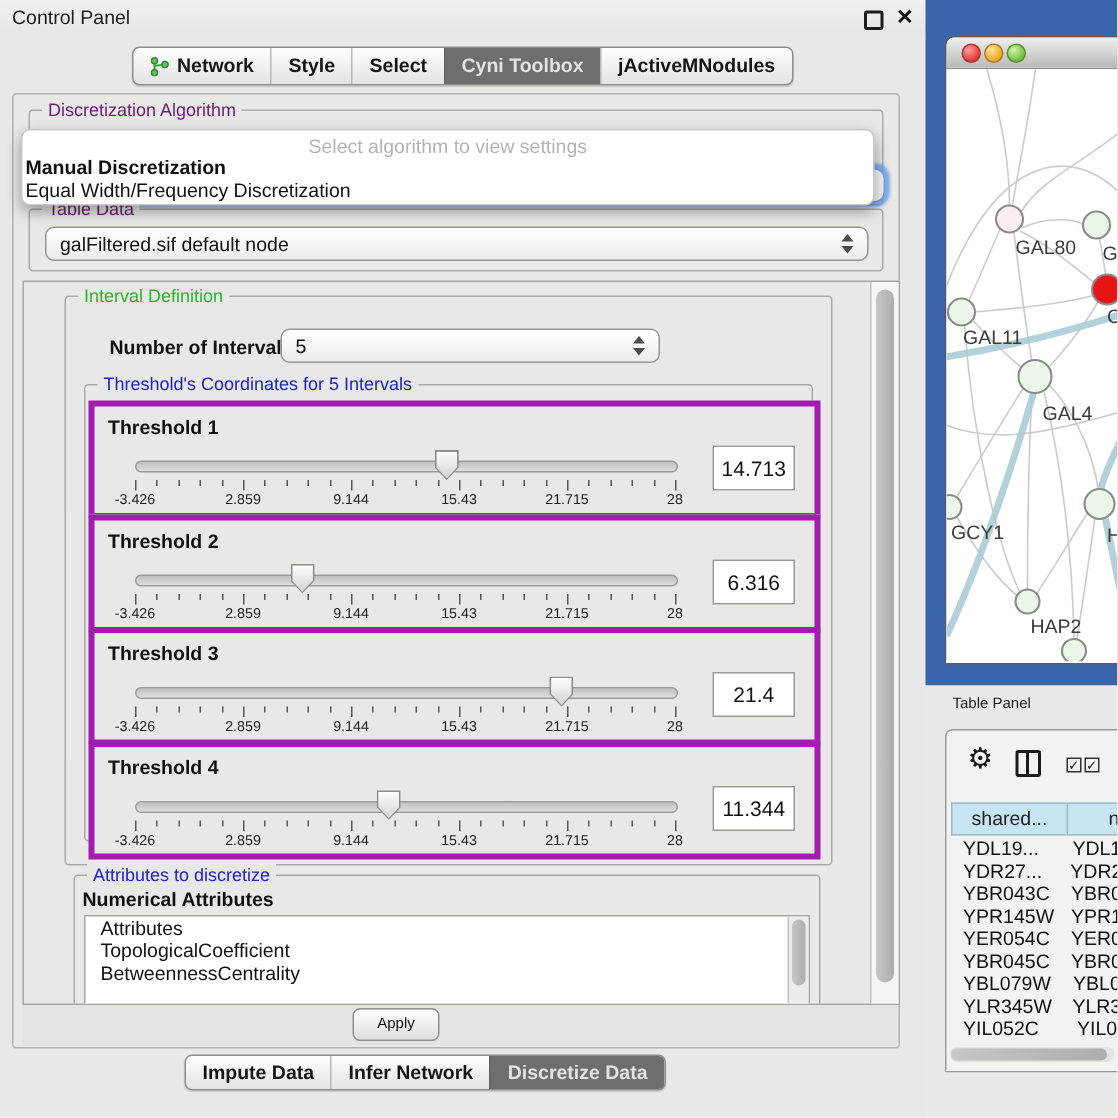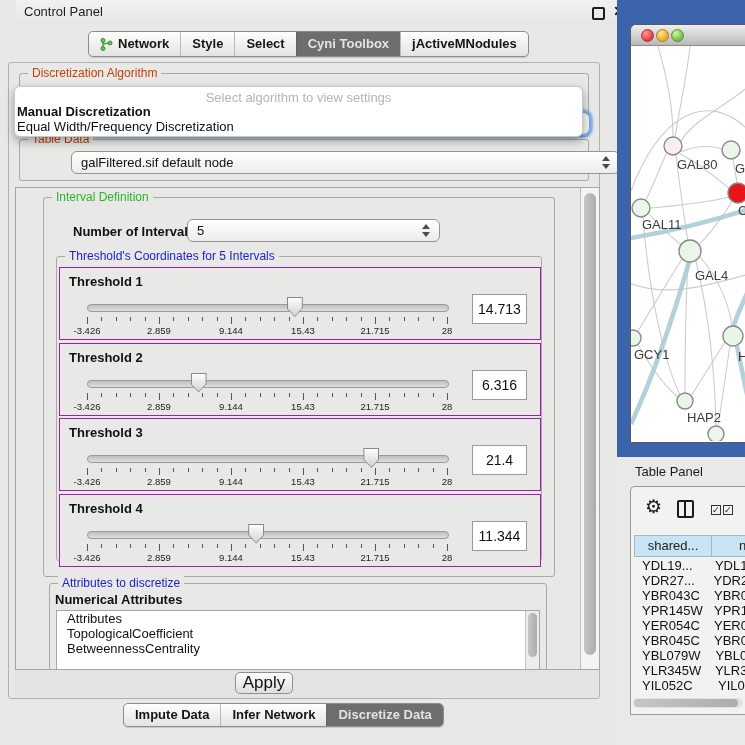--- a/index.html
+++ b/index.html
@@ -1,67 +1,67 @@
 <!DOCTYPE html>
 <html><head>
 <meta charset="utf-8">
 <style>
   html,body{margin:0;padding:0;background:#fff;}
   .app{position:relative;width:745px;height:745px;overflow:hidden;
        font-family:"Liberation Sans",sans-serif;background:#e8e8e6;-webkit-font-smoothing:antialiased;}
   
   .control-panel{position:absolute;left:0;top:0;width:617px;height:745px;background:#e8e8e6;}
-  .titlebar{position:absolute;left:16px;top:0;width:100%;height:24px;background:linear-gradient(#f1f1ef,#e6e6e4);}
+  .titlebar{position:absolute;left:0;top:0;width:100%;height:24px;background:linear-gradient(#f1f1ef,#e6e6e4);}
   .titlebar .title{position:absolute;left:8px;top:4px;font-size:13px;color:#1c1c1c;}
   .float-btn{position:absolute;right:28px;top:7px;width:9px;height:9px;border:2px solid #1c1c1c;border-radius:2px;}
   .close-btn{position:absolute;right:8px;top:3px;font-size:14px;font-weight:bold;color:#111;}
   .tabbar{position:absolute;display:flex;border:1px solid #8d8d8d;border-radius:5px;overflow:hidden;
           background:linear-gradient(#fefefe,#e3e3e1);box-shadow:0 1px 1px rgba(0,0,0,.15);}
   .tabbar.top{left:88px;top:31px;height:24px;}
   .tabbar.bottom{left:123px;top:703px;height:22px;}
   .tab{padding:0 11px;line-height:24px;font-size:13px;font-weight:bold;color:#151515;border-left:1px solid #b8b8b8;
        display:flex;align-items:center;gap:5px;white-space:nowrap;}
   .tabbar.bottom .tab{line-height:22px;}
   .tab:first-child{border-left:none;}
   .tab.selected{background:#6e6e6e;color:#e3e3e3;border-left-color:#636363;}
   .main-panel{position:absolute;left:8px;top:62px;width:590px;height:635px;border:1px solid #b1b1af;
               border-radius:3px;background:#e8e8e6;}
   .group{position:absolute;border:1px solid #a9a9a7;border-radius:3px;}
-  .legend{position:absolute;top:-8px;left:8px;background:#e8e8e6;padding:0 4px;font-size:12px;color:#c2410c;white-space:nowrap;}
+  .legend{position:absolute;top:-8px;left:8px;background:#e8e8e6;padding:0 4px;font-size:12px;color:#701a75;white-space:nowrap;}
   .legend.green{color:#2cb52c;}
   .legend.blue{color:#2121cc;}
   
   .algo-combo{position:absolute;left:16px;top:38px;width:552px;height:21px;border-radius:7px;background:#f4f4f2;
               border:1px solid #79a5de;box-shadow:0 0 2px 3px rgba(96,155,235,.75);}
   
   .popup{position:absolute;left:5px;top:23px;width:567px;height:49px;background:#fff;border:1px solid #c9c9c9;
          border-radius:6px;box-shadow:0 4px 10px rgba(0,0,0,.35);z-index:30;}
   .popup .hint{position:absolute;left:0;top:3px;width:100%;text-align:center;font-size:13px;color:#b4b4b4;}
   .popup .item{position:absolute;left:2px;font-size:13px;color:#111;white-space:nowrap;}
   .popup .item.bold{font-weight:bold;}
   
   .combo{position:absolute;height:21px;border:1px solid #959595;border-radius:6px;
-         background:linear-gradient(#ffffff,#ececea);font-size:13px;color:#111;line-height:21px;padding-left:9px;margin-left:41px;}
+         background:linear-gradient(#ffffff,#ececea);font-size:13px;color:#111;line-height:21px;padding-left:9px;}
   .stepper{position:absolute;right:8px;top:4px;width:9px;height:13px;}
   .stepper i{position:absolute;left:0;width:0;height:0;border-left:4px solid transparent;border-right:4px solid transparent;}
   .stepper .up{top:0;border-bottom:5px solid #4b4b4b;}
   .stepper .dn{bottom:0;border-top:5px solid #4b4b4b;}
   
   .scroll-wrap{position:absolute;left:6px;top:124px;width:583px;height:481px;border:1px solid #a6a6a4;background:#e8e8e6;}
   .viewport{position:absolute;left:0;top:0;width:564px;height:481px;overflow:hidden;}
   .vscroll{position:absolute;right:0;top:0;width:18px;height:481px;background:#f4f4f2;border-left:1px solid #bdbdbb;}
   .vscroll .thumb{position:absolute;left:3px;right:3px;top:5px;height:462px;border-radius:7px;
                   background:linear-gradient(90deg,#c6c6c6,#adadad);}
   .hthumb,.list-thumb{background:linear-gradient(90deg,#c6c6c6,#adadad);}
   
   .spin-label{position:absolute;left:57px;top:36px;font-size:13px;font-weight:bold;color:#111;}
   .spinner{position:absolute;left:171px;top:31px;width:242px;height:21px;border:1px solid #959595;border-radius:6px;
            background:linear-gradient(#ffffff,#ececea);font-size:13px;line-height:21px;padding-left:9px;color:#111;}
   
-  .th-row{position:absolute;left:43px;width:480px;height:71px;border:1px solid #a21caf;background:#e8e8e6;}
+  .th-row{position:absolute;left:43px;width:480px;height:71px;border:4px solid #a21caf;background:#e8e8e6;}
   .th-label{position:absolute;left:9px;top:6px;font-size:13px;font-weight:bold;color:#111;}
   .track{position:absolute;left:27px;top:36px;width:360px;height:6px;border:1px solid #9a9a98;border-radius:4px;
          background:linear-gradient(#bfbfbd,#dededc);}
   .thumb-outer{position:absolute;top:29px;width:16px;height:20px;
                clip-path:polygon(0 0,100% 0,100% 58%,50% 100%,0 58%);background:#8a8a8a;}
   .thumb-inner{position:absolute;left:1px;top:1px;width:14px;height:18px;
                clip-path:polygon(0 0,100% 0,100% 58%,50% 100%,0 58%);background:linear-gradient(#fdfdfd,#d2d2d0);}
   .tick{position:absolute;top:49px;width:1px;height:4px;background:#555;}
   .tick.major{height:7px;}
   .tick-lab{position:absolute;top:57px;transform:translateX(-50%);font-size:9.5px;font-weight:normal;color:#222;}
@@ -69,35 +69,35 @@
              font-size:14px;color:#111;text-align:center;line-height:28px;}
   
   .attr-label{position:absolute;left:39px;top:404px;font-size:13px;font-weight:bold;color:#111;}
   .attr-list{position:absolute;left:40px;top:422px;width:482px;height:59px;background:#fff;border:1px solid #a5a5a3;overflow:hidden;}
   .attr-item{font-size:13px;color:#111;padding:1px 0 0 10px;line-height:14px;}
   .list-scroll{position:absolute;right:0;top:0;bottom:0;width:13px;background:#ececea;border-left:1px solid #c5c5c3;}
   .list-thumb{position:absolute;left:2px;right:2px;top:2px;height:44px;border-radius:5px;}
   
   .apply-area{position:absolute;left:6px;top:607px;width:583px;height:27px;background:#e3e3e1;}
   .apply-btn{position:absolute;left:220px;top:2px;width:56px;height:20px;border:1px solid #8f8f8d;border-radius:5px;
-             background:linear-gradient(#fdfdfd,#dededc);font-size:17px;color:#111;text-align:center;line-height:20px;}
+             background:linear-gradient(#fdfdfd,#dededc);font-size:10px;color:#111;text-align:center;line-height:20px;}
   
   .desktop{position:absolute;left:617px;top:0;width:128px;height:457px;background:#3c64ab;}
   .net-window{position:absolute;left:13px;top:24px;width:115px;height:417px;background:#fff;border:1px solid #5a5a5a;
               border-right:none;border-radius:6px 0 0 0;}
   .nw-titlebar{position:absolute;left:0;top:0;right:0;height:20px;background:linear-gradient(#efefef,#b9b9b9);
                border-bottom:1px solid #8a8a8a;border-radius:5px 0 0 0;}
   .light{position:absolute;top:4px;width:11px;height:11px;border-radius:50%;}
   .light.red{left:10px;background:radial-gradient(circle at 35% 30%,#ff9a9a,#e03a3c 70%);border:1px solid #a53537;}
   .light.yellow{left:25px;background:radial-gradient(circle at 35% 30%,#ffe39a,#eda921 70%);border:1px solid #ab7c1d;}
   .light.green{left:40px;background:radial-gradient(circle at 35% 30%,#d2f5a6,#6cbf3f 70%);border:1px solid #58902f;}
   .nw-content{position:absolute;left:0;top:21px;width:114px;height:395px;overflow:hidden;background:#fff;}
   
   .table-section{position:absolute;left:617px;top:457px;width:128px;height:288px;background:#e9e9e7;}
-  .tp-title{position:absolute;left:18px;top:7px;font-size:13px;color:#1c1c1c;}
+  .tp-title{position:absolute;left:18px;top:7px;font-size:10px;color:#1c1c1c;}
   .table-box{position:absolute;left:13px;top:29px;width:115px;height:227px;background:#f2f2f0;
              border:1px solid #9a9a98;border-right:none;border-radius:5px 0 0 0;}
   .gear-icon{position:absolute;left:14px;top:10px;font-size:19px;color:#1a1a1a;line-height:19px;}
   .col-icon{position:absolute;left:46px;top:13px;width:13px;height:14px;border:2px solid #1a1a1a;border-radius:2px;}
   .col-icon i{position:absolute;left:5px;top:0;bottom:0;width:2px;background:#1a1a1a;}
   .cb-icon{position:absolute;top:18px;width:8px;height:8px;border:1.5px solid #333;font-size:9px;line-height:8px;color:#222;}
   .cb-icon.c1{left:80px;} .cb-icon.c2{left:92px;}
   .thead{position:absolute;left:3px;top:48px;height:22px;display:flex;}
   .hcell{background:#c6e4f4;border:1px solid #9fb9c9;font-size:13px;color:#222;line-height:20px;}
   .hcell.c1{width:76px;text-align:center;border-right:none;}

